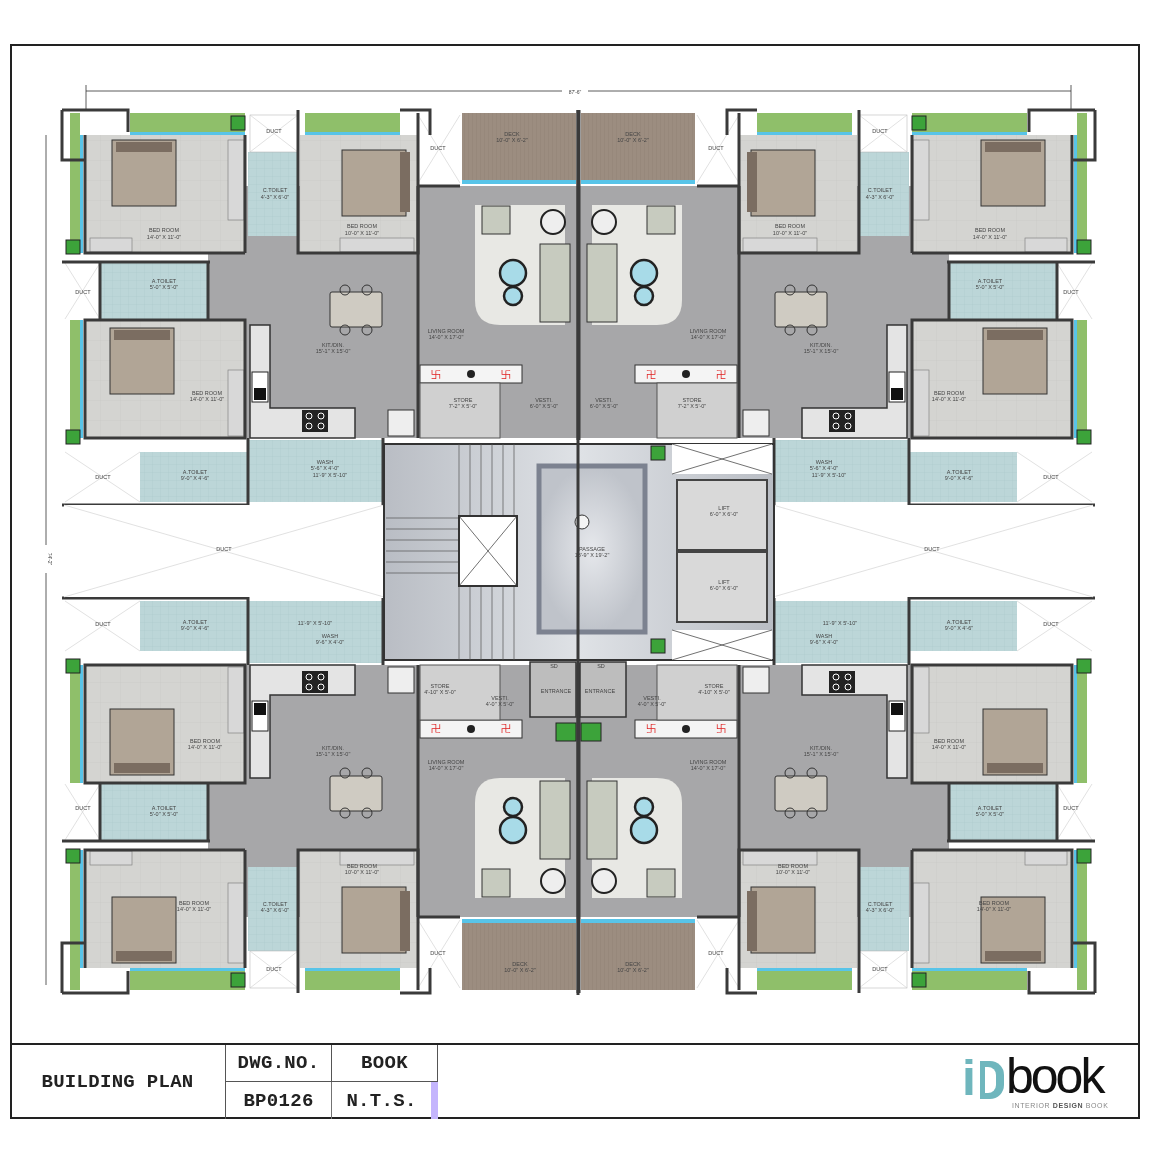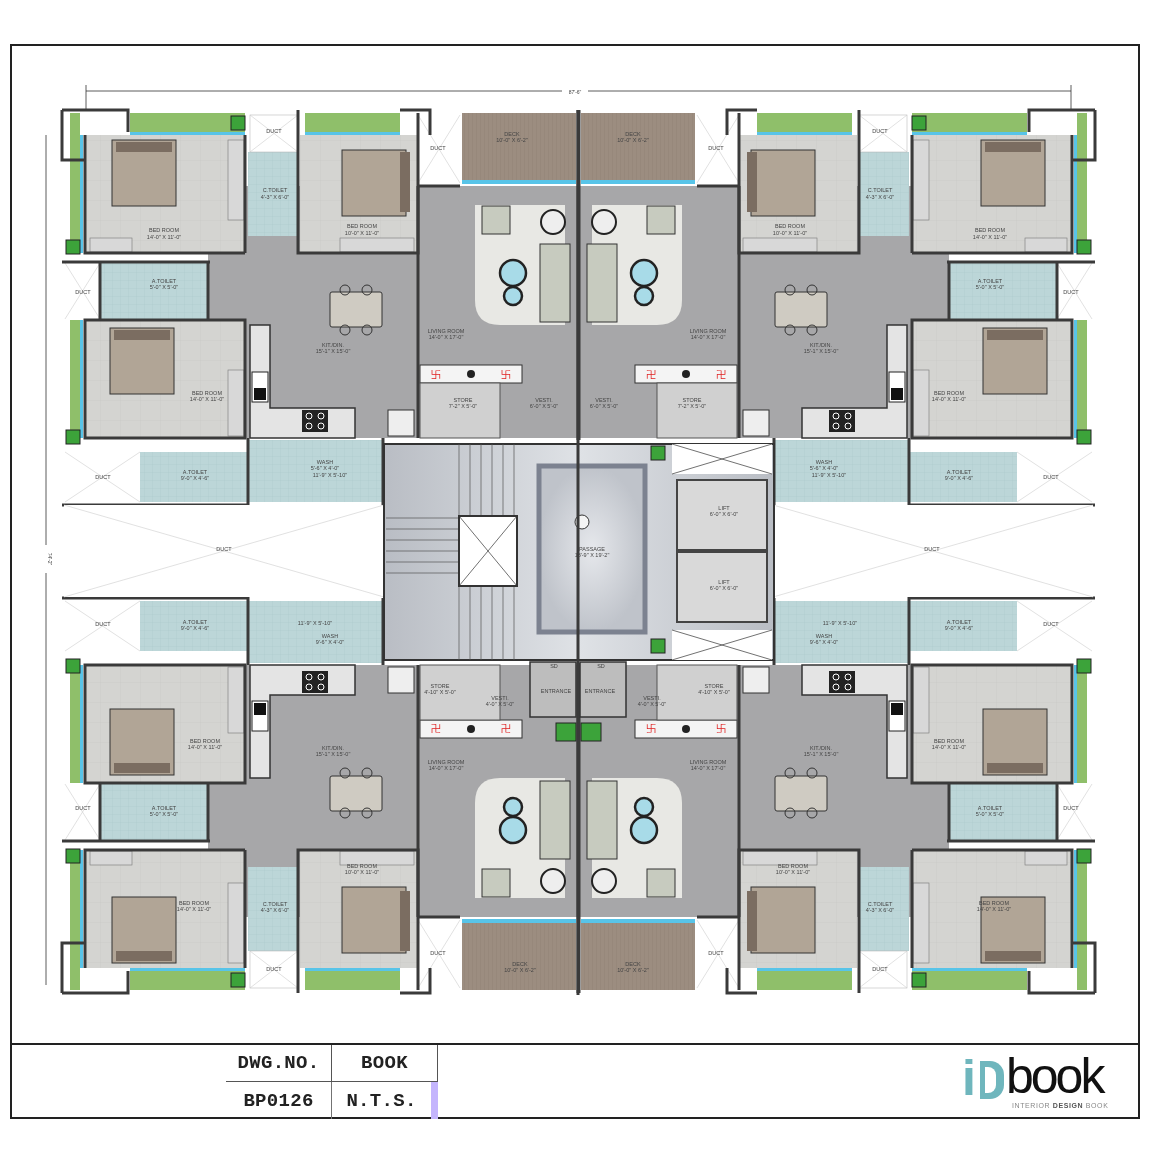--- a/index.html
+++ b/index.html
@@ -351,20 +351,21 @@
     <text x="554" y="668" class="lbl">SD</text>
     <text x="556" y="693" class="lbl">ENTRANCE</text>
     <text x="601" y="668" class="lbl">SD</text>
     <text x="600" y="693" class="lbl">ENTRANCE</text>
     <text x="224" y="551" class="lbl">DUCT</text>
     <text x="932" y="551" class="lbl">DUCT</text>
   </g>
 </svg>
 
 <div class="titleblock">
+  <div class="tb-cell tb-title">BUILDING PLAN</div>
   <div class="tb-cell tb-dwg-h">DWG.NO.</div>
   <div class="tb-cell tb-scale-h">BOOK</div>
   <div class="tb-cell tb-dwg-v">BP0126</div>
   <div class="tb-cell tb-scale-v">N.T.S.</div>
   <div class="logo">
     <div class="logo-i">i</div>
     <div class="logo-d"></div>
     <div class="logo-book">book</div>
     <div class="logo-sub">
       <span>INTERIOR</span>

